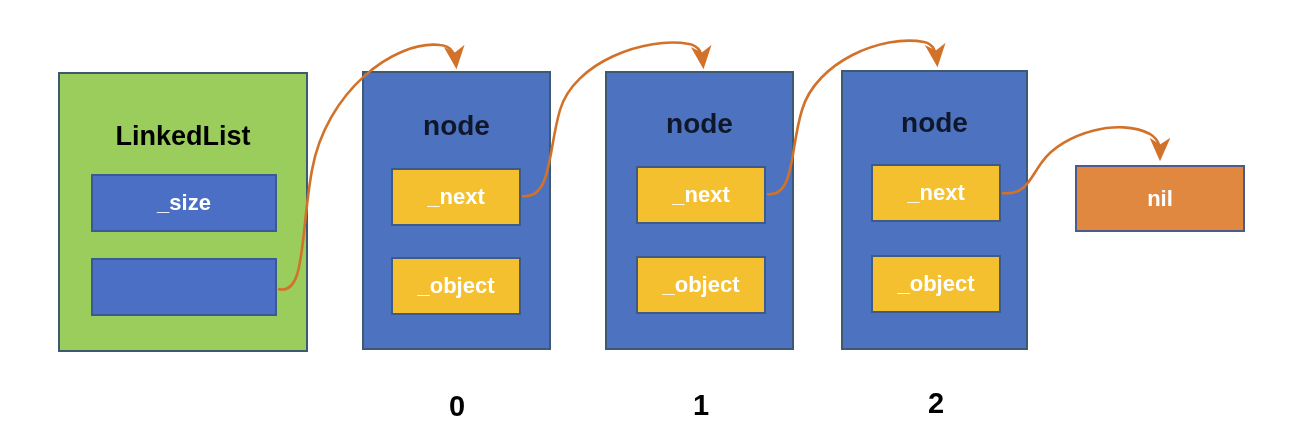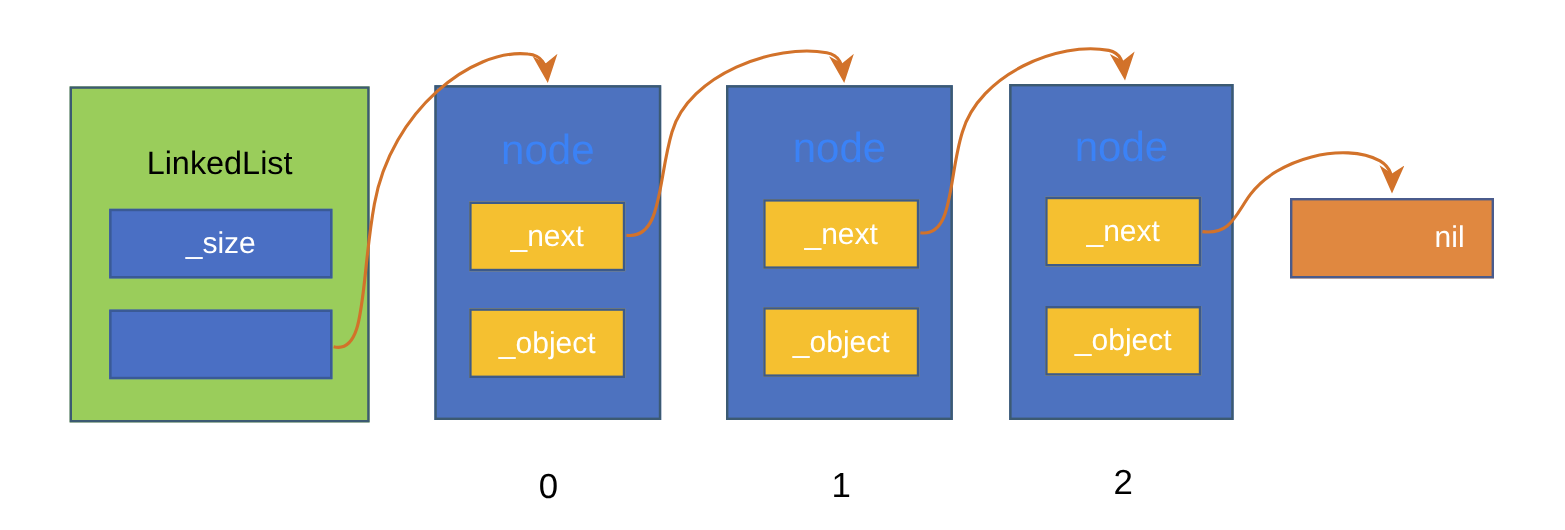--- a/index.html
+++ b/index.html
@@ -42,32 +42,33 @@
     background: #e08840;
     border-color: #4a5b8c;
   }
   .centered-text {
     position: absolute;
     display: flex;
     align-items: center;
     justify-content: center;
     text-align: left;
     white-space: nowrap;
+    font-weight: bold;
   }
   .title-dark {
     color: #000000;
     font-size: 27px;
   }
   .label-white {
     color: #ffffff;
-    font-size: 25px;
+    font-size: 22px;
   }
   .node-title {
-    color: #3b82f6;
-    font-size: 35px;
+    color: #0f172a;
+    font-size: 28px;
   }
   .index-label {
     color: #000000;
     font-size: 29px;
   }
   svg.arrows {
     position: absolute;
     left: 0;
     top: 0;
     width: 1304px;
@@ -107,21 +108,21 @@
 
   <div class="box node-box" style="left:841px; top:70px; width:187px; height:280px;"></div>
   <div class="centered-text node-title" style="left:841px; top:105px; width:187px; height:36px;">node</div>
   <div class="box field-yellow" style="left:871px; top:164px; width:130px; height:58px;"></div>
   <div class="centered-text label-white" style="left:871px; top:164px; width:130px; height:58px;">_next</div>
   <div class="box field-yellow" style="left:871px; top:255px; width:130px; height:58px;"></div>
   <div class="centered-text label-white" style="left:871px; top:255px; width:130px; height:58px;">_object</div>
   <div class="centered-text index-label" style="left:871px; top:383px; width:130px; height:40px;">2</div>
 
   <div class="box nil-box" style="left:1075px; top:165px; width:170px; height:67px;"></div>
-  <div class="centered-text label-white" style="left:1075px; top:165px; width:170px; height:67px;margin-left:48px;">nil</div>
+  <div class="centered-text label-white" style="left:1075px; top:165px; width:170px; height:67px;">nil</div>
 
   <svg class="arrows" viewBox="0 0 1304 442">
     <defs>
       <marker id="ah" markerWidth="10" markerHeight="10" refX="7" refY="4" orient="auto" markerUnits="strokeWidth">
         <path d="M0,0 L9,4 L0,8 L2.6,4 z" fill="#d2722a"></path>
       </marker>
     </defs>
 
     <path d="M278,289 C306,296 300,236 312,170 C326,92 394,40 440,45 C452,46 455,54 456,64" fill="none" stroke="#d2722a" stroke-width="2.6" marker-end="url(#ah)"></path>
 

